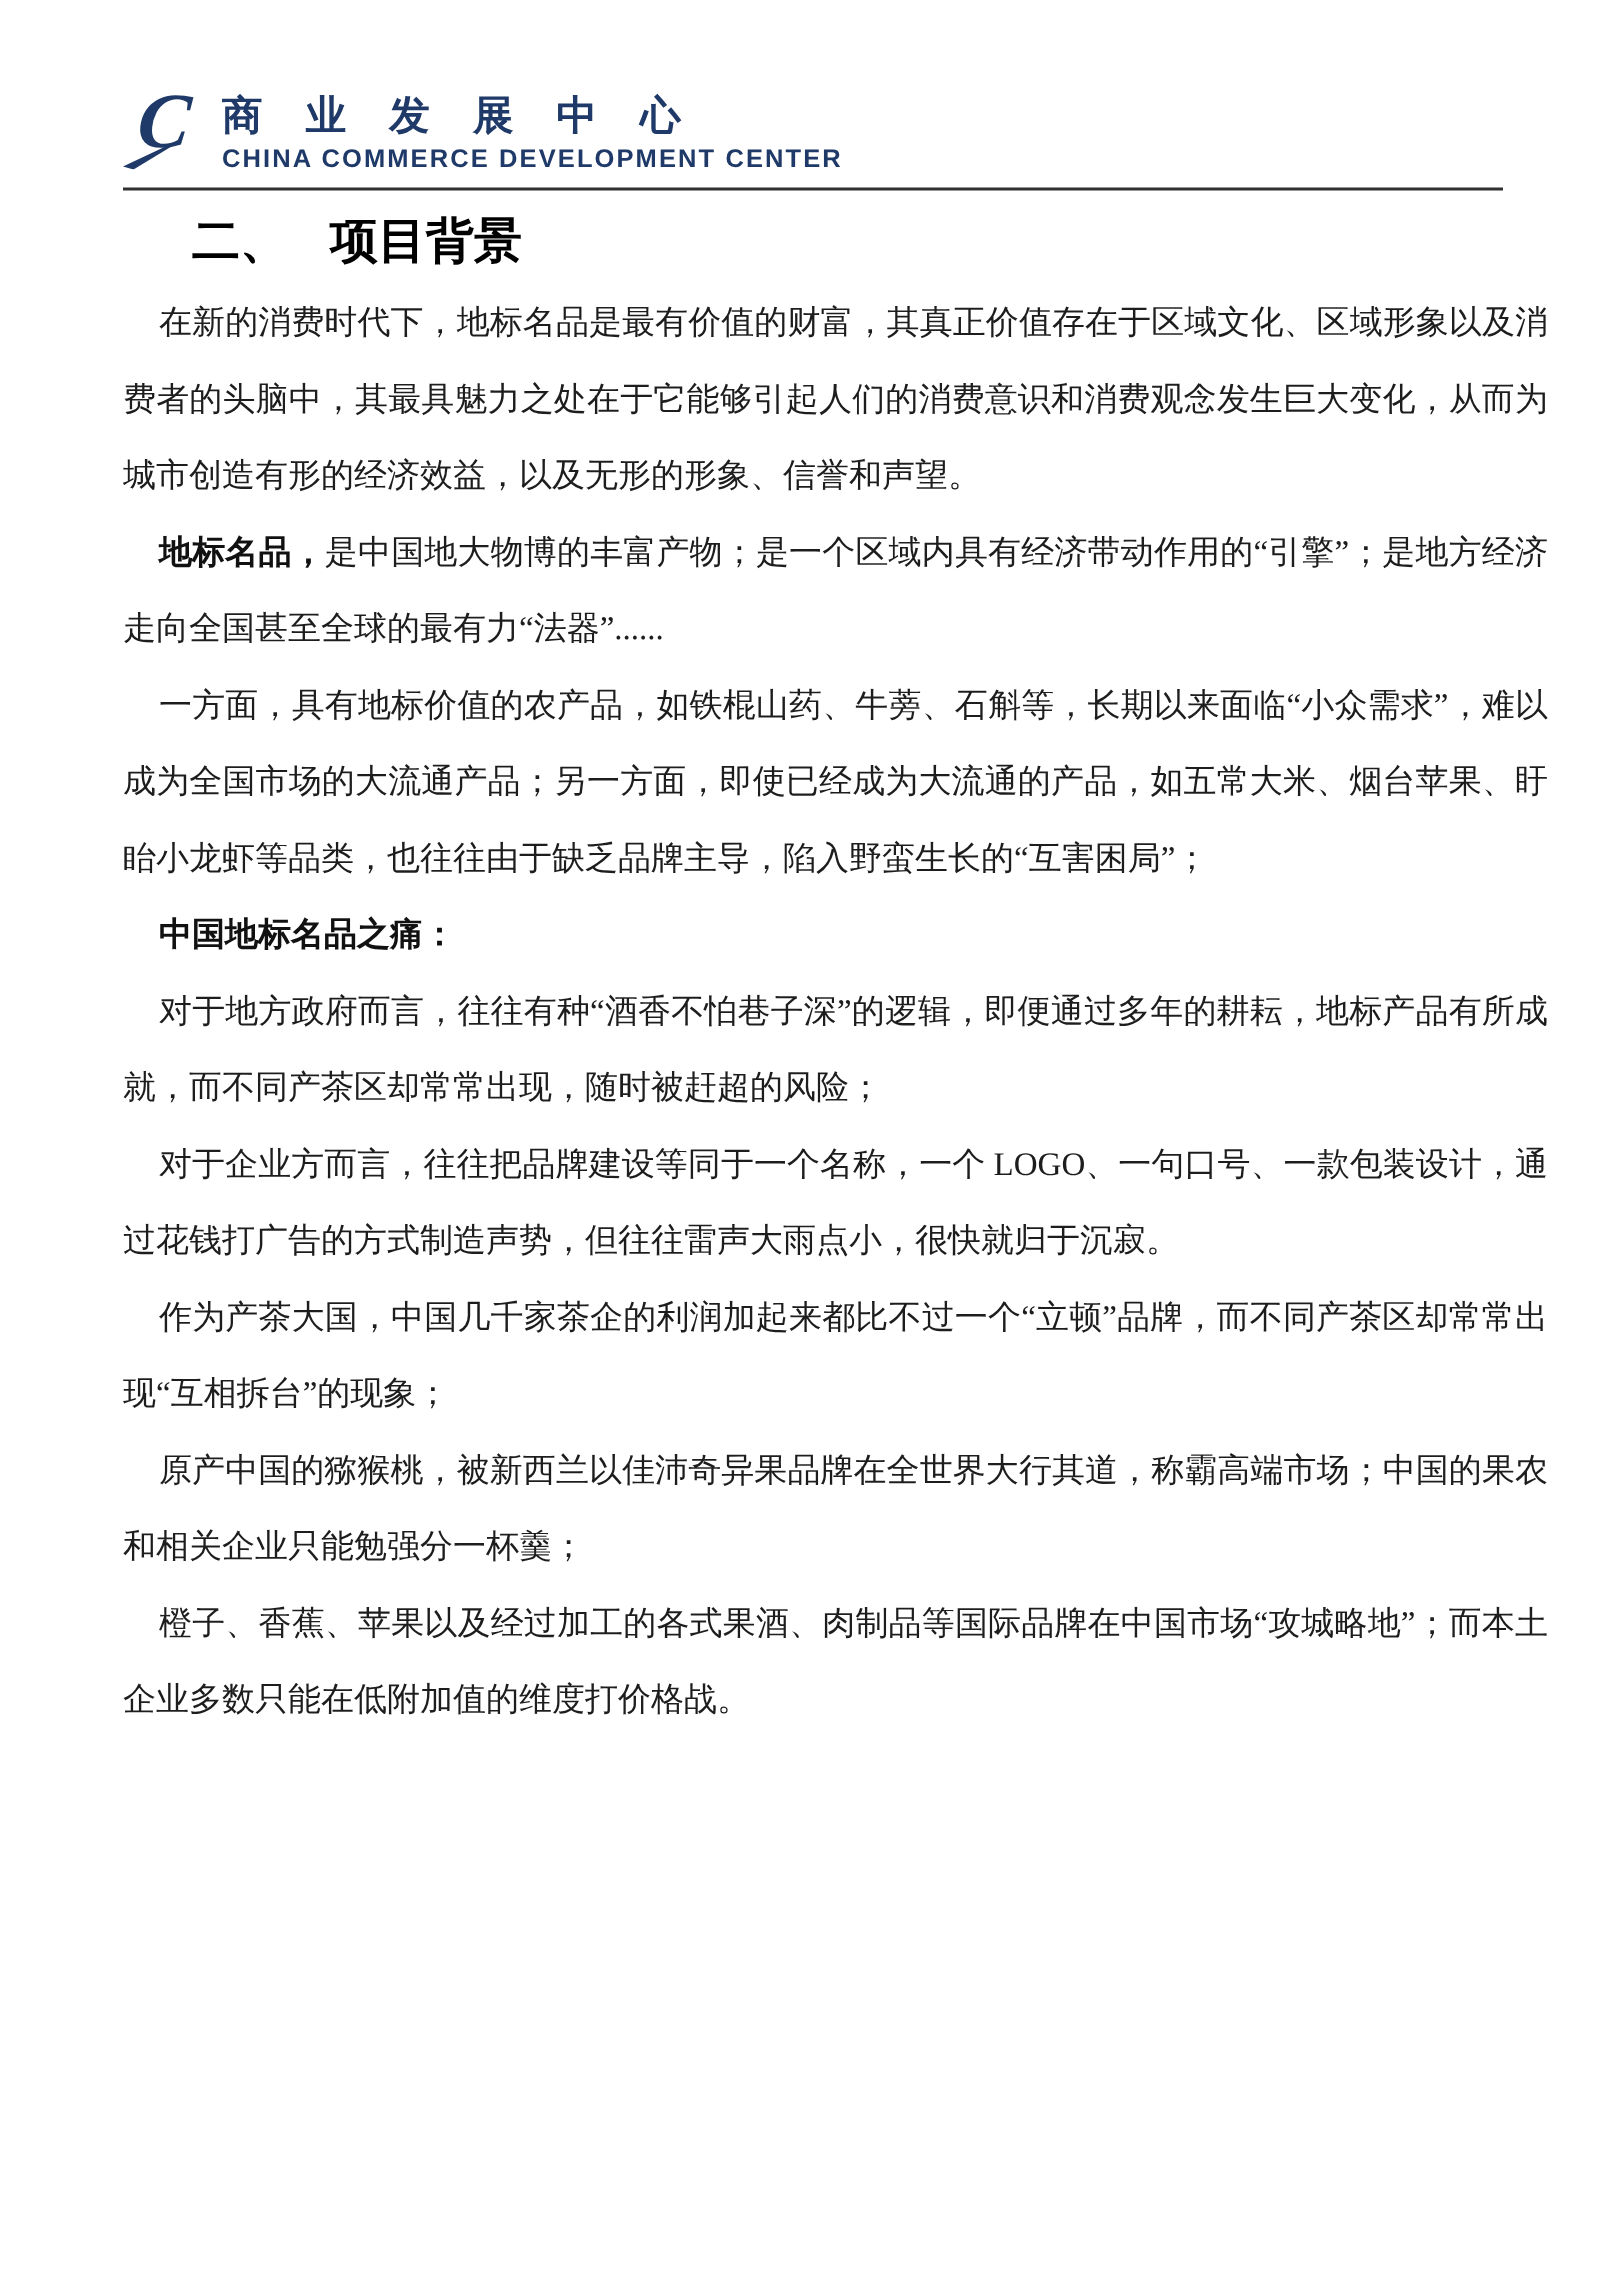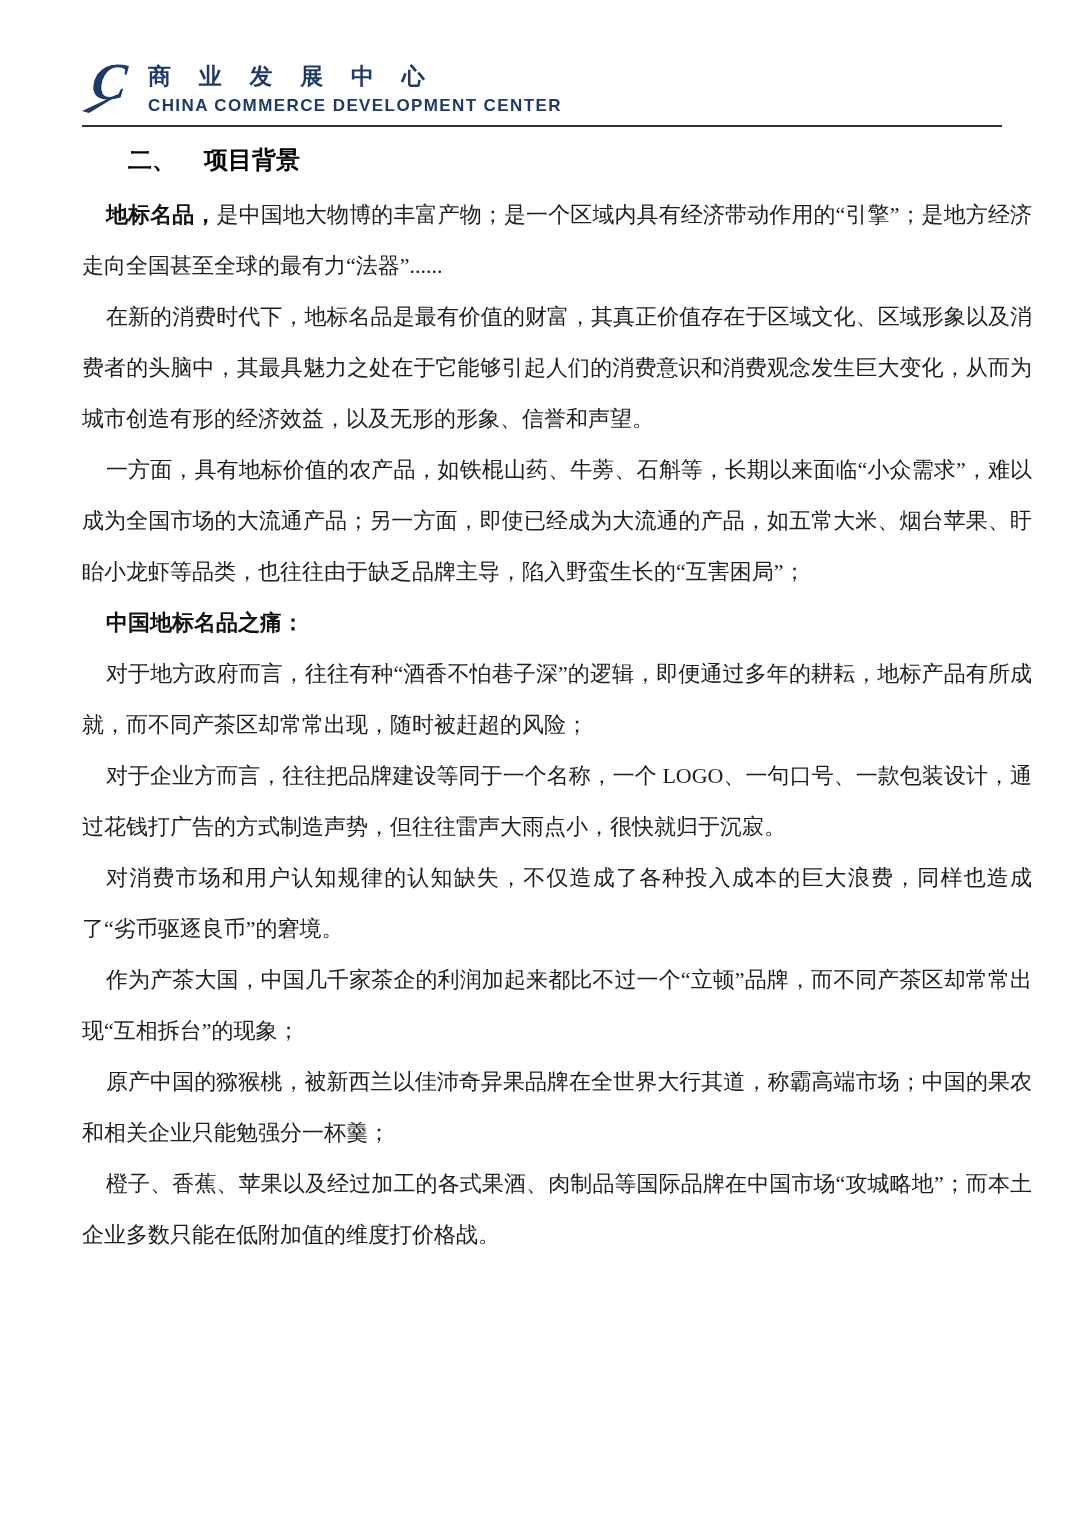--- a/index.html
+++ b/index.html
@@ -39,21 +39,21 @@
   .logo-swoosh {
     position: absolute;
     left: -2px;
     bottom: -1px;
     width: 46px;
     height: 20px;
   }
   .brand-text { margin-left: 8px; padding-top: 4px; }
   .brand-cn {
     font-weight: bold;
-    font-size: 23px;
+    font-size: 27px;
     line-height: 30px;
     letter-spacing: 11px;
     white-space: nowrap;
     color: #1f3a68;
   }
   .brand-en {
     font-family: "Liberation Sans", "DejaVu Sans", sans-serif;
     font-weight: bold;
     font-size: 17px;
     letter-spacing: 1.4px;
@@ -64,21 +64,21 @@
   .header-rule {
     width: 920px;
     height: 2px;
     background: #313131;
     margin: 9px 0 0 82px;
   }
 
   
   .doc-title {
     margin: 17px 0 0 128px;
-    font-size: 24px;
+    font-size: 32px;
     font-weight: bold;
     color: #000000;
     line-height: 32px;
   }
   .doc-title .num { margin-right: 28px; }
   .doc-body {
     width: 950px;
     margin: 13px 0 0 82px;
     color: #1d1d1d;
   }
@@ -109,25 +109,24 @@
     </div>
   </div>
 
   <div class="header-rule"></div>
 
   <h2 class="doc-title">
     <span class="num">二、</span><span>项目背景</span>
   </h2>
 
   <div class="doc-body">
+      <p class="para"><span>在新的消费时代下，地标名品是最有价值的财富，其真正价值存在于区域文化、区域形象以及消费者的头脑中，其最具魅力之处在于它能够引起人们的消费意识和消费观念发生巨大变化，从而为城市创造有形的经济效益，以及无形的形象、信誉和声望。</span></p>
       <p class="para"><span class="bold">地标名品，</span><span>是中国地大物博的丰富产物；是一个区域内具有经济带动作用的“引擎”；是地方经济走向全国甚至全球的最有力“法器”......</span></p>
-      <p class="para"><span>在新的消费时代下，地标名品是最有价值的财富，其真正价值存在于区域文化、区域形象以及消费者的头脑中，其最具魅力之处在于它能够引起人们的消费意识和消费观念发生巨大变化，从而为城市创造有形的经济效益，以及无形的形象、信誉和声望。</span></p>
       <p class="para"><span>一方面，具有地标价值的农产品，如铁棍山药、牛蒡、石斛等，长期以来面临“小众需求”，难以成为全国市场的大流通产品；另一方面，即使已经成为大流通的产品，如五常大米、烟台苹果、盱眙小龙虾等品类，也往往由于缺乏品牌主导，陷入野蛮生长的“互害困局”；</span></p>
       <p class="para heading"><span class="bold">中国地标名品之痛：</span></p>
       <p class="para"><span>对于地方政府而言，往往有种“酒香不怕巷子深”的逻辑，即便通过多年的耕耘，地标产品有所成就，而不同产茶区却常常出现，随时被赶超的风险；</span></p>
       <p class="para"><span>对于企业方而言，往往把品牌建设等同于一个名称，一个 LOGO、一句口号、一款包装设计，通过花钱打广告的方式制造声势，但往往雷声大雨点小，很快就归于沉寂。</span></p>
-      <p class="para"><span>对消费市场和用户认知规律的认知缺失，不仅造成了各种投入成本的巨大浪费，同样也造成了“劣币驱逐良币”的窘境。</span></p>
       <p class="para"><span>作为产茶大国，中国几千家茶企的利润加起来都比不过一个“立顿”品牌，而不同产茶区却常常出现“互相拆台”的现象；</span></p>
       <p class="para"><span>原产中国的猕猴桃，被新西兰以佳沛奇异果品牌在全世界大行其道，称霸高端市场；中国的果农和相关企业只能勉强分一杯羹；</span></p>
       <p class="para"><span>橙子、香蕉、苹果以及经过加工的各式果酒、肉制品等国际品牌在中国市场“攻城略地”；而本土企业多数只能在低附加值的维度打价格战。</span></p>
     </div>
 
 </div>
 
 </body></html>

